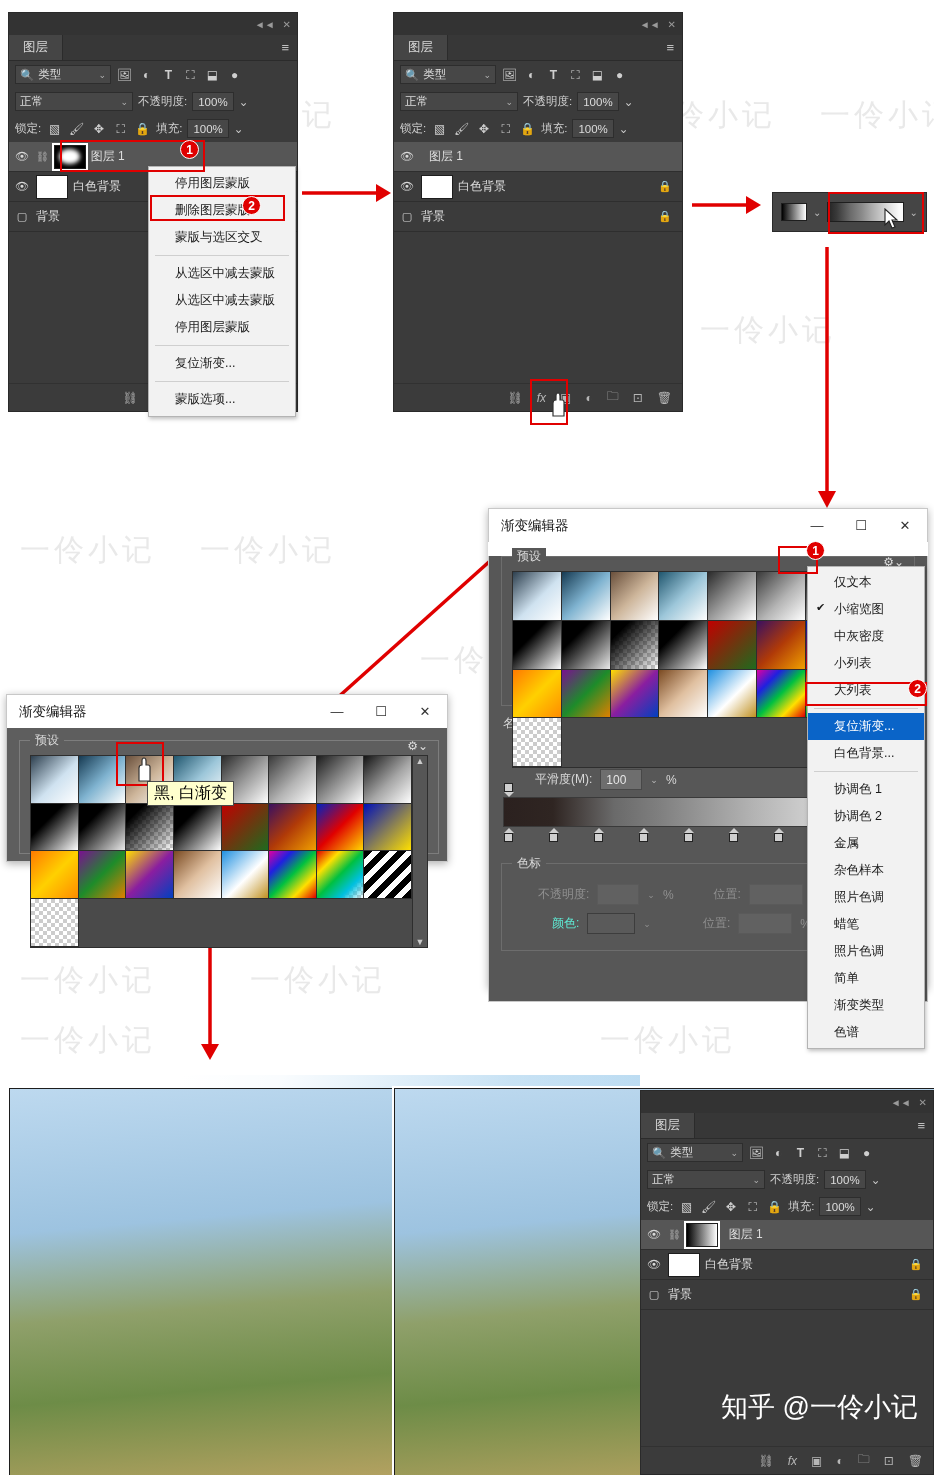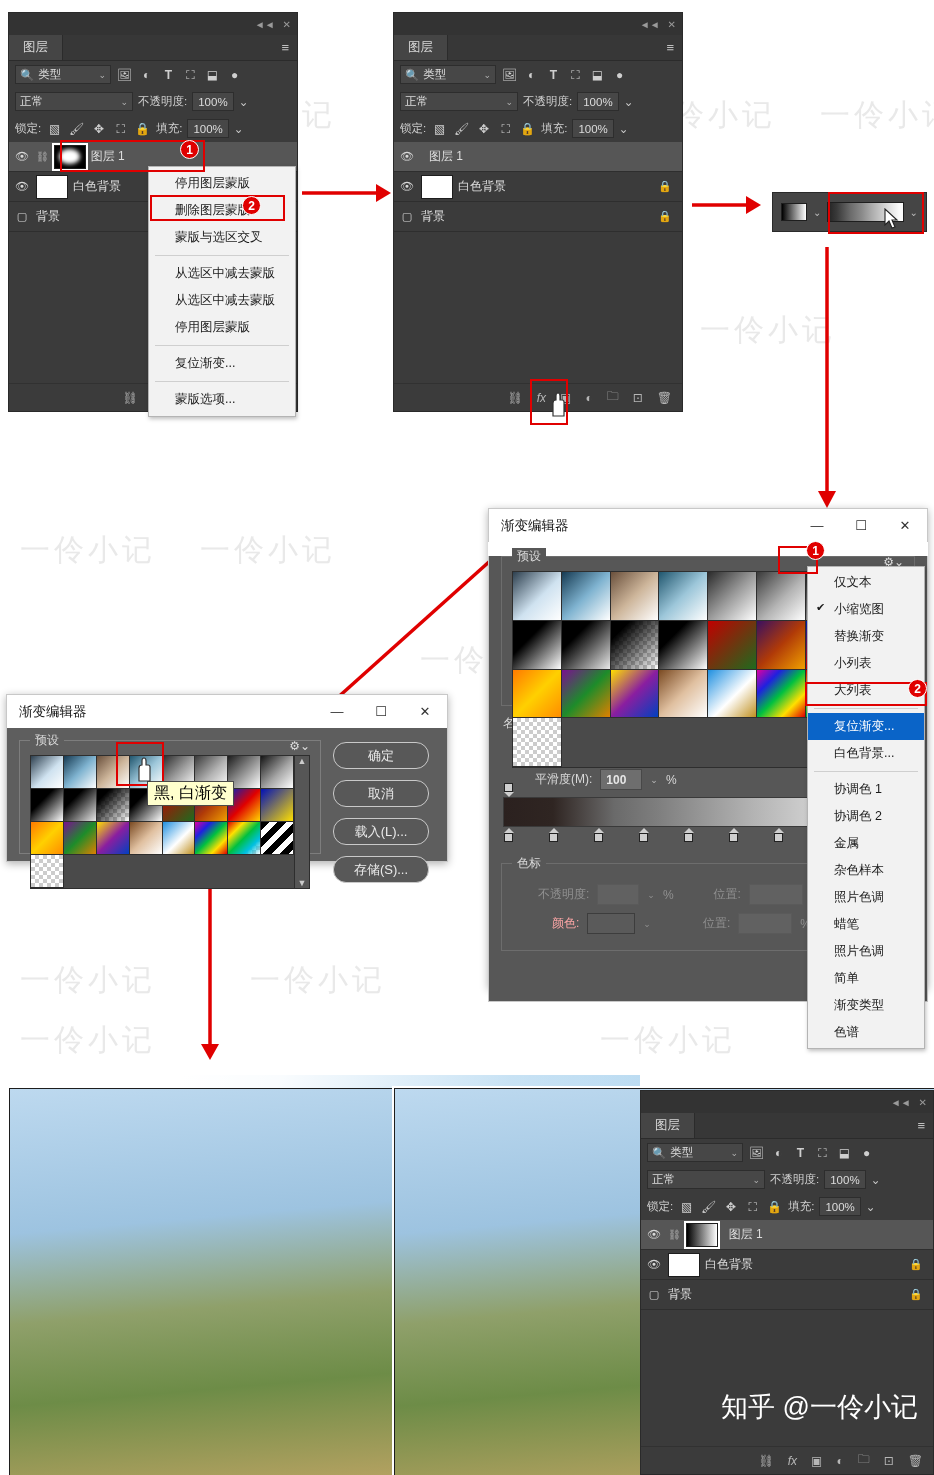--- a/index.html
+++ b/index.html
@@ -130,21 +130,21 @@
       linear-gradient(-45deg,#ccc 25%,transparent 25%),
       linear-gradient(45deg,transparent 75%,#ccc 75%),
       linear-gradient(-45deg,transparent 75%,#ccc 75%);
     background-size:8px 8px;
     background-position:0 0,0 4px,4px -4px,-4px 0px;
     background-color:#fff;
   }
 
   .fld-row { display:flex; align-items:center; gap:8px; margin:7px 14px; font-size:12px; }
   .fld-in { background:#6e6e6e; border:1px solid #484848; height:21px; color:#e6e6e6;
-            display:flex; align-items:center; padding:0 5px; font-size:12px;font-weight:bold; }
+            display:flex; align-items:center; padding:0 5px; font-size:12px; }
   .fld-in.dis { background:#616161; color:#8d8d8d; border-color:#5a5a5a; }
 
   .grad-strip-wrap { margin:4px 14px 0 14px; position:relative; }
   .grad-strip { height:30px; border:1px solid #3a3a3a;
     background:linear-gradient(90deg,#2b211f 0%,#2f2522 12%,#6a6a6a 27%,#7f7f7f 38%,#9a9a9a 50%,#b3b3b3 61%,#c9c9c9 72%,#dddddd 84%,#f2f2f2 95%,#fff 100%); }
   .stop { position:absolute; width:11px; height:12px; }
   .stop .sq { width:9px; height:9px; border:1px solid #222; background:#cfcfcf; margin:0 auto; }
   .stop .tri { width:0;height:0;border-left:5px solid transparent;border-right:5px solid transparent; }
   .stop.top .tri { border-top:5px solid #cfcfcf; }
   .stop.bot .tri { border-bottom:5px solid #cfcfcf; }
@@ -559,38 +559,38 @@
       <div class="fld-row" style="margin:6px 0 8px 26px;">
         <span style="color:#909090;">不透明度:</span>
         <div class="fld-in dis" style="width:42px;"></div>
         <span style="color:#909090;font-size:9px;">⌄</span>
         <span style="color:#909090;">%</span>
         <span style="color:#909090; margin-left:32px;">位置:</span>
         <div class="fld-in dis" style="width:54px;"></div>
         <span style="color:#909090;">%</span>
       </div>
       <div class="fld-row" style="margin:0 0 0 40px;">
-        <span style="color:#fca5a5;">颜色:</span>
+        <span style="color:#5eead4;">颜色:</span>
         <div class="fld-in dis" style="width:48px; background:#5a5a5a; border-color:#3d3d3d;"></div>
         <span style="color:#909090;font-size:9px;">⌄</span>
         <span style="color:#909090; margin-left:44px;">位置:</span>
         <div class="fld-in dis" style="width:54px;"></div>
         <span style="color:#909090;">%</span>
       </div>
     </div>
   </div>
 </div>
 
 <div class="ctx-menu" style="left:807px; top:566px; width:118px; padding:2px 0;">
   <div class="ctx-item" style="position:relative;">仅文本</div>
   <div class="ctx-item" style="position:relative;">
     <span class="ctx-check">✔</span>
     <span>小缩览图</span>
   </div>
-  <div class="ctx-item">替换渐变</div>
+  <div class="ctx-item">中灰密度</div>
   <div class="ctx-item">小列表</div>
   <div class="ctx-item">大列表</div>
   <div class="ctx-sep"></div>
   <div class="ctx-item hl">复位渐变...</div>
   <div class="ctx-item">白色背景...</div>
   <div class="ctx-sep"></div>
   <div class="ctx-item">协调色 1</div>
   <div class="ctx-item">协调色 2</div>
   <div class="ctx-item">金属</div>
   <div class="ctx-item">杂色样本</div>
@@ -671,26 +671,20 @@
           </div>
           <div style="width:15px;background:#565656;border:1px solid #2e2e2e;border-left:none;display:flex;flex-direction:column;justify-content:space-between;align-items:center;color:#ccc;font-size:9px;">
             <span>▲</span>
             <span style="flex:1;"></span>
             <span>▼</span>
           </div>
         </div>
       </div>
     </div>
 
-    <div style="width:118px; padding:14px 10px 0 4px;">
-      <div class="btn-pill">确定</div>
-      <div class="btn-pill">取消</div>
-      <div class="btn-pill">载入(L)...</div>
-      <div class="btn-pill">存储(S)...</div>
-    </div>
   </div>
 </div>
 
 <div class="redbox" style="left:116px; top:742px; width:48px; height:44px;"></div>
 <svg class="cursor-hand" style="left:133px; top:757px;" width="22" height="26">
   <path d="M6,24 L6,11 Q6,8 9,8 L9,4 Q9,1 11,1 Q13,1 13,4 L13,8 L15,8 Q17,8 17,10 L17,24 Z" fill="#fff" stroke="#333" stroke-width="1.2"></path>
 </svg>
 <div class="tooltip" style="left:147px; top:781px;">黑, 白渐变</div>
 
 <svg class="arrow" style="left:195px; top:862px;" width="30" height="200">

